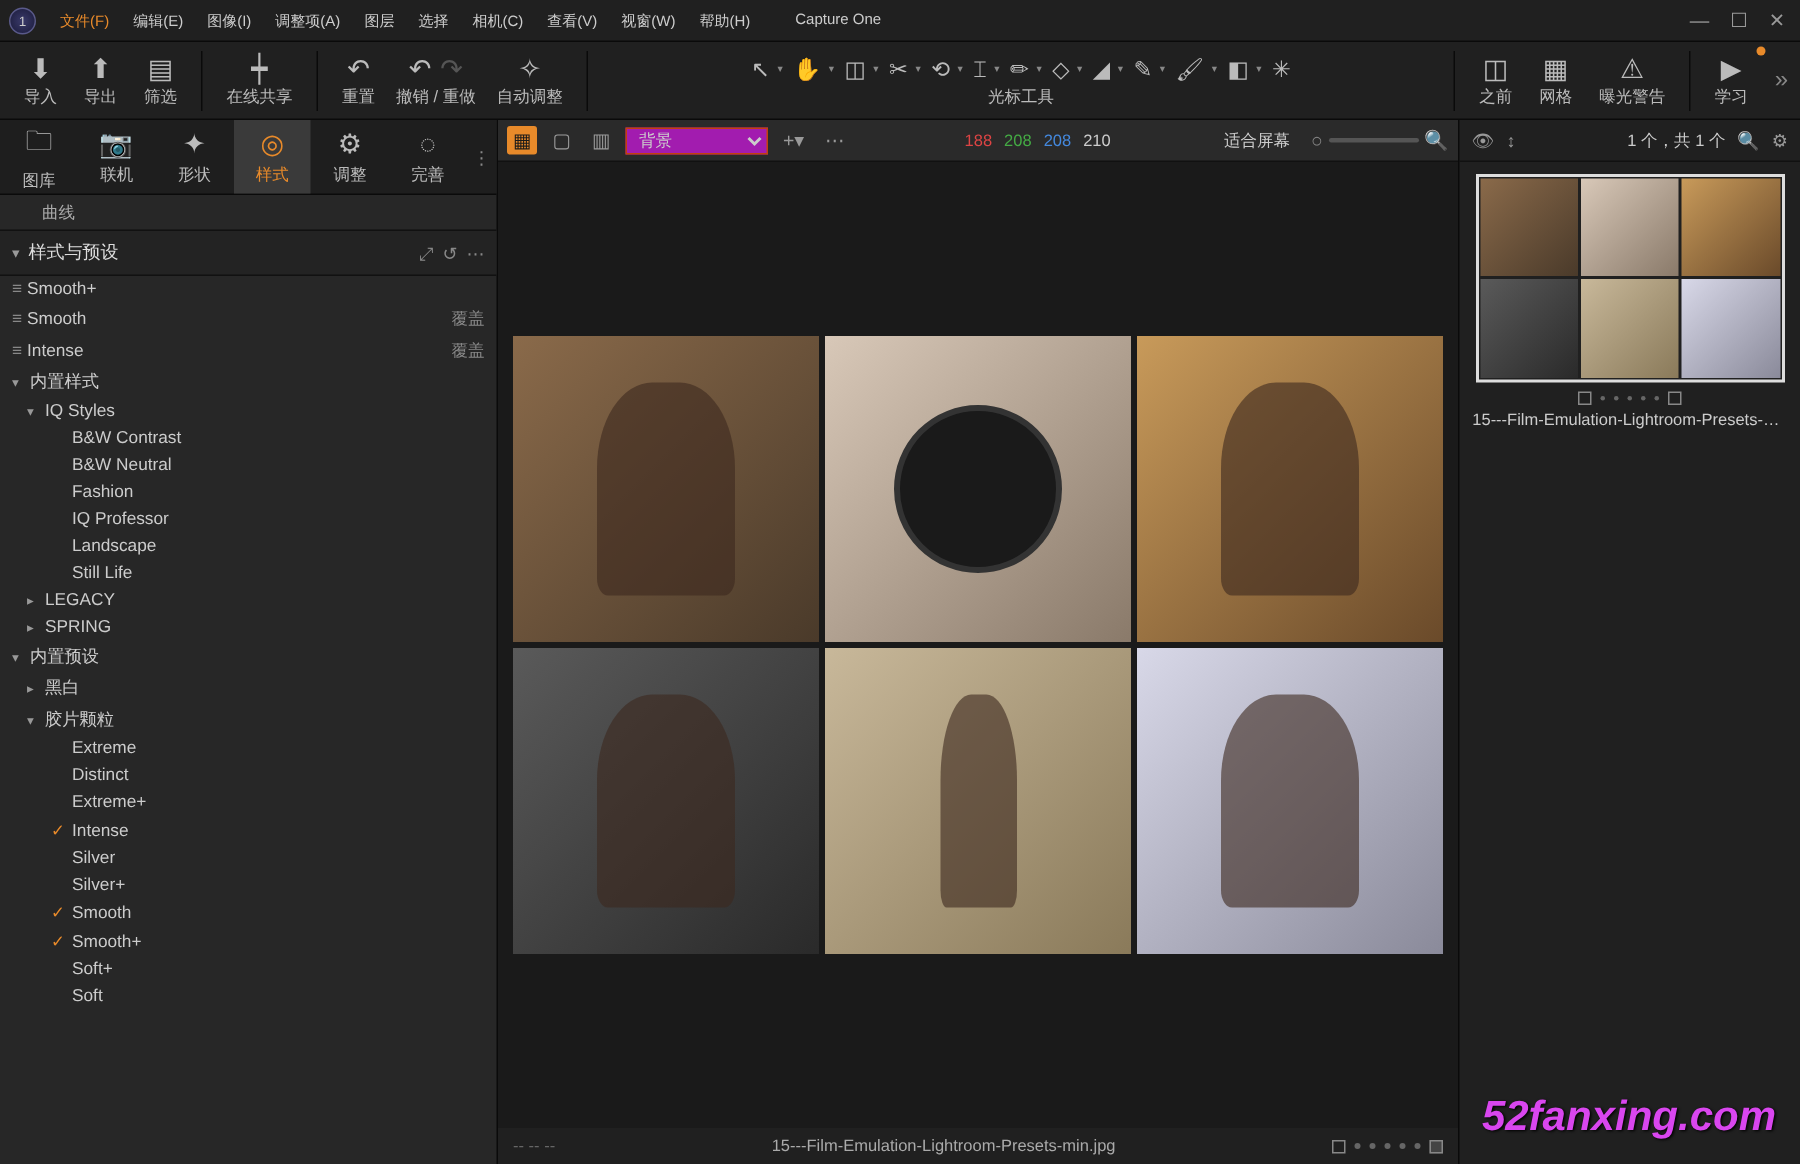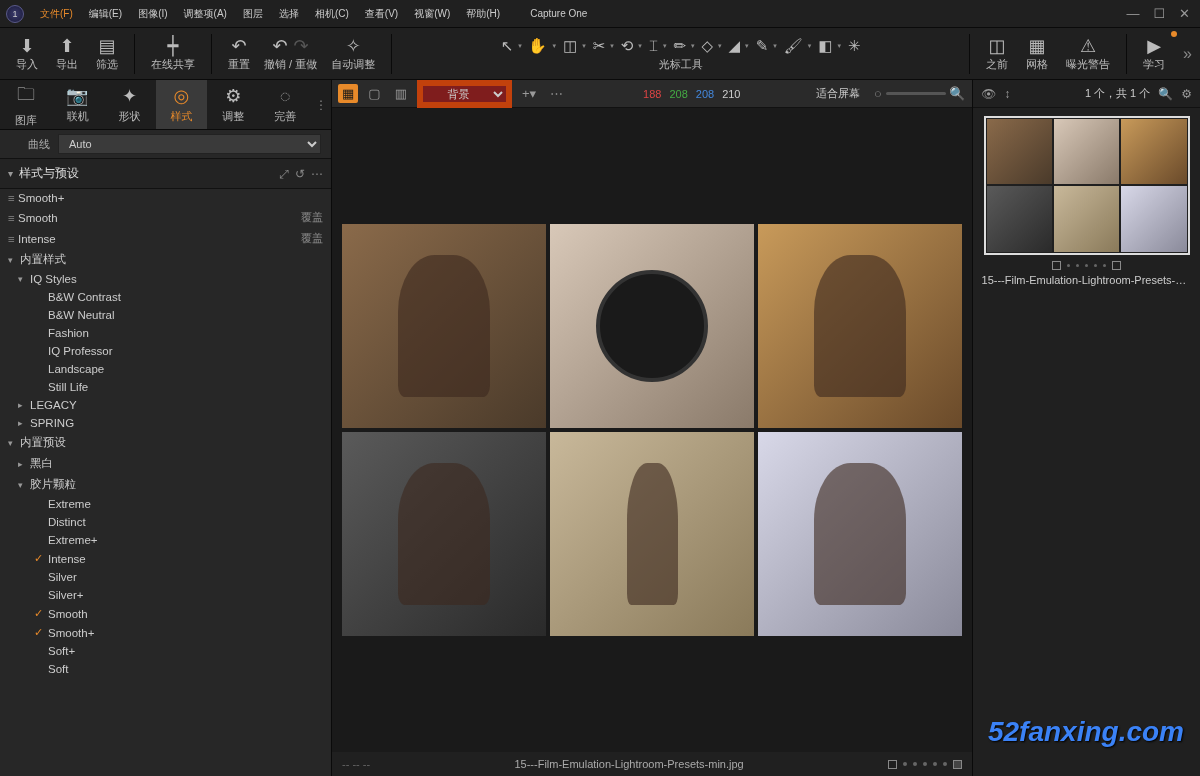--- a/index.html
+++ b/index.html
@@ -49,21 +49,21 @@
 .tree-item .bar{width:10px;color:#888;}
 .tree-item .chk{width:14px;color:#e88a2a;font-size:11px;}
 .tree-item .tlabel{flex:1;}
 .tree-item .tag{color:#888;font-size:11px;}
 .d1{padding-left:18px;} .d2{padding-left:34px;}
 
 .center { flex: 1; background: #1a1a1a; display: flex; flex-direction: column; }
 .center-top{height:28px;background:#2a2a2a;display:flex;align-items:center;padding:0 6px;gap:6px;border-bottom:1px solid #111;}
 .view-btn{padding:2px 4px;color:#999;font-size:13px;cursor:pointer;}
 .view-btn.active{background:#e88a2a;color:#1a1a1a;border-radius:2px;}
-.bg-select{background:#7f1d1d;border:6px solid #c2410c;color:#ccc;padding:1px 4px;font-size:11px;width:95px;text-align:center;}
+.bg-select{background:#a21caf;border:1px solid #c2410c;color:#ccc;padding:1px 4px;font-size:11px;width:95px;}
 .rgb{display:flex;gap:8px;margin-left:70px;font-size:11px;}
 .r{color:#d44;} .g{color:#4a4;} .b{color:#48d;} .w{color:#ccc;}
 .fit{margin-left:auto;color:#ccc;font-size:11px;}
 .zoom-ctl{display:flex;align-items:center;gap:4px;margin-left:8px;color:#888;}
 .zoom-ctl .zc{cursor:pointer;font-size:13px;}
 
 .viewer{flex:1;display:flex;align-items:center;justify-content:center;padding:10px;}
 .img-grid{width:620px;display:grid;grid-template-columns:repeat(3,1fr);gap:4px;}
 .img-cell{aspect-ratio:1;background:linear-gradient(135deg,#8a6a4a,#4a3a2a);display:flex;align-items:center;justify-content:center;color:#fff;font-size:10px;position:relative;overflow:hidden;}
 .img-cell.c2{background:linear-gradient(135deg,#d8c8b8,#8a7a6a);}
@@ -89,21 +89,21 @@
 .thumb-cell.c2{background:linear-gradient(135deg,#d8c8b8,#8a7a6a);}
 .thumb-cell.c3{background:linear-gradient(135deg,#c89a5a,#6a4a2a);}
 .thumb-cell.c4{background:linear-gradient(135deg,#5a5a5a,#2a2a2a);}
 .thumb-cell.c5{background:linear-gradient(135deg,#c8b89a,#8a7a5a);}
 .thumb-cell.c6{background:linear-gradient(135deg,#d8d8e8,#8a8a9a);}
 .thumb-dots{display:flex;gap:6px;margin-top:6px;align-items:center;}
 .thumb-dots .sq{width:9px;height:9px;border:1px solid #888;}
 .thumb-dots .d{width:3px;height:3px;border-radius:50%;background:#666;}
 .thumb-name{font-size:11px;color:#ccc;margin-top:4px;white-space:nowrap;overflow:hidden;text-overflow:ellipsis;width:210px;text-align:center;}
 
-.watermark{position:absolute;bottom:28px;right:16px;font-size:28px;font-weight:bold;font-style:italic;color:#3b82f6;text-shadow:1px 1px 2px #000;}
+.watermark{position:absolute;bottom:16px;right:16px;font-size:28px;font-weight:bold;font-style:italic;color:#d946ef;text-shadow:1px 1px 2px #000;}
 </style>
 </head>
 <body>
 
 <div class="titlebar">
   <div class="app-icon">1</div>
   <span class="menu-item orange">文件(F)</span>
   <span class="menu-item">编辑(E)</span>
   <span class="menu-item">图像(I)</span>
   <span class="menu-item">调整项(A)</span>
@@ -232,21 +232,20 @@
         </div>
       <div class="tool-tab">
           <span class="ti">◌</span>
           <span>完善</span>
         </div>
       <div class="side-more">⋮</div>
     </div>
 
     <div class="prop-row">
       <span class="lbl">曲线</span>
-      <select><option>Auto</option></select>
     </div>
 
     <div class="panel-head">
       <span class="chev">▾</span>
       <span class="ttl">样式与预设</span>
       <span class="pact">⤢</span>
       <span class="pact">↺</span>
       <span class="pact">⋯</span>
     </div>
 

